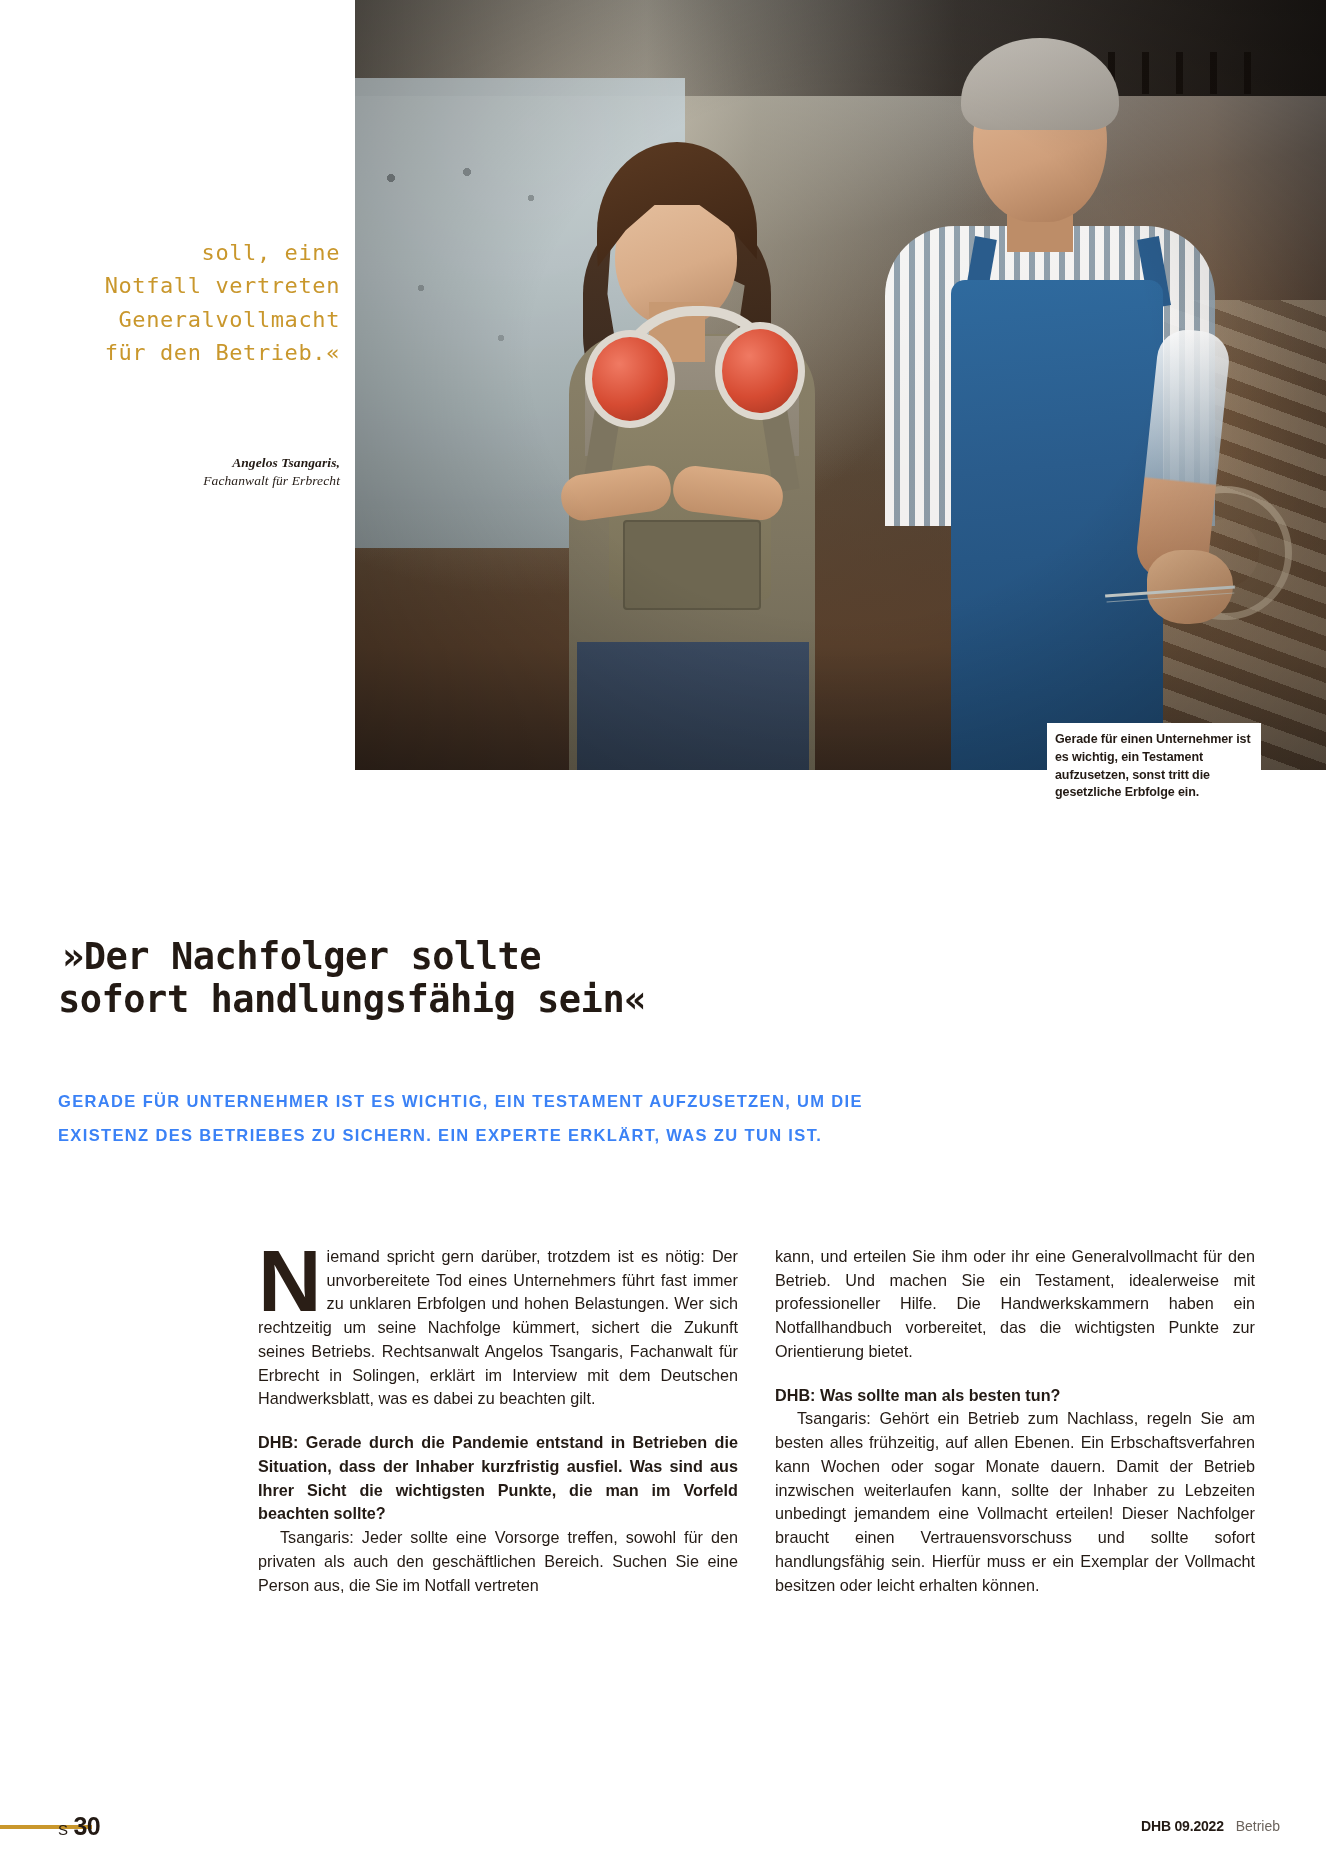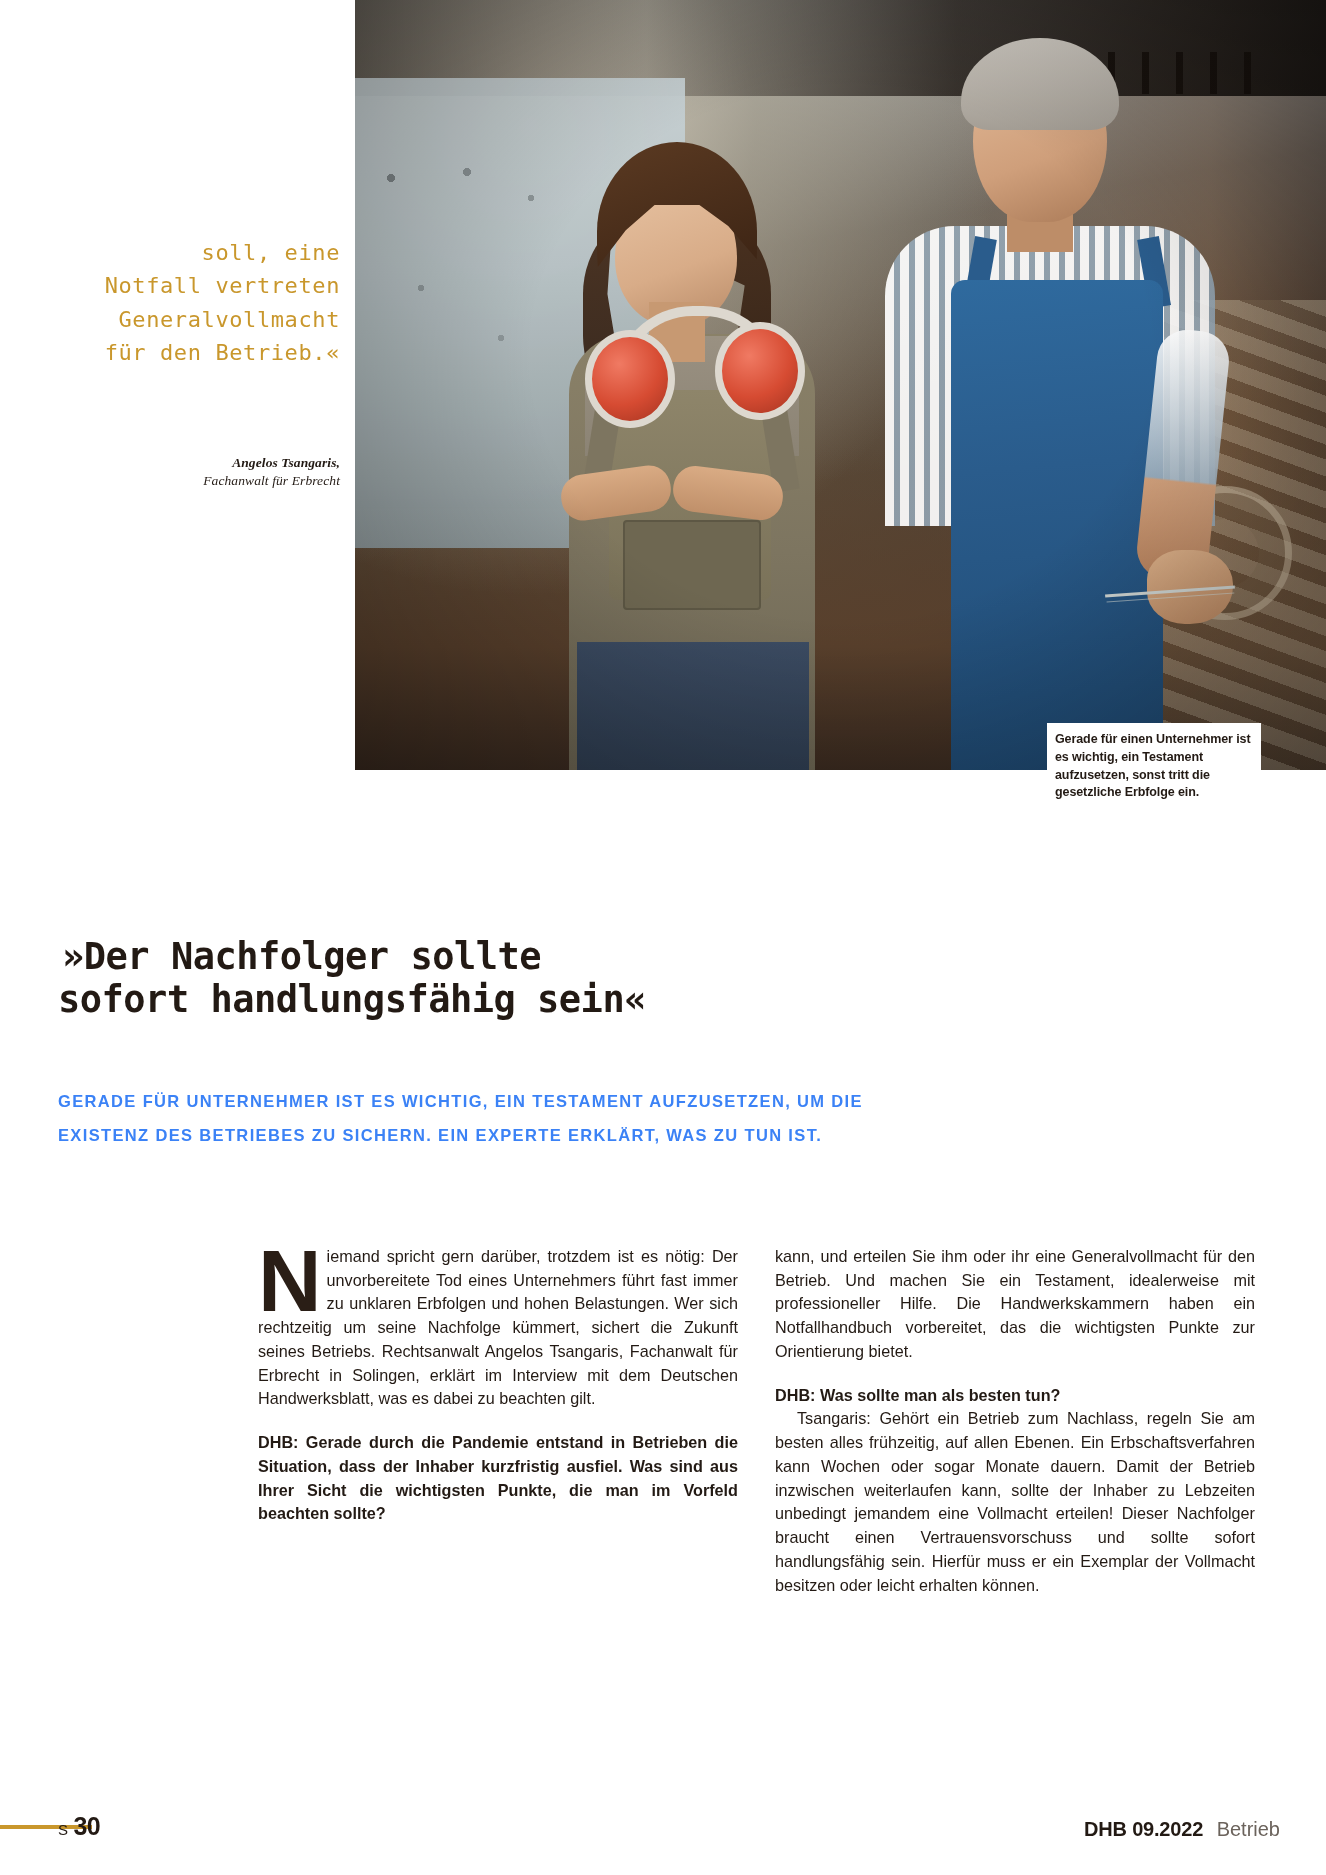--- a/index.html
+++ b/index.html
@@ -364,21 +364,21 @@
     color: #231a14;
     white-space: nowrap;
   }
   .folio .s { font-size: 15px; font-weight: 400; letter-spacing: 1px; }
   .folio .num { font-size: 25px; font-weight: 700; letter-spacing: -0.5px; }
   .footer-right {
     position: absolute;
     right: 46px;
     top: 1818px;
     font-family: "Liberation Sans", sans-serif;
-    font-size: 20px;
+    font-size: 14px;
     white-space: nowrap;
     color: #231a14;
   }
   .footer-right .brand { font-weight: 700; letter-spacing: -0.2px; }
   .footer-right .section { font-weight: 400; color: #6b635c; margin-left: 8px; }
 </style>
 </head>
 <body>
 
 <div class="hero">
@@ -448,20 +448,21 @@
 <div class="kicker">
   <span>GERADE FÜR UNTERNEHMER IST ES WICHTIG, EIN TESTAMENT AUFZUSETZEN, UM DIE</span>
   <span>EXISTENZ DES BETRIEBES ZU SICHERN. EIN EXPERTE ERKLÄRT, WAS ZU TUN IST.</span>
 </div>
 
 <div class="col col-left">
   <p class="dropcap-para">
     <span class="dropcap">N</span><span>iemand spricht gern darüber, trotzdem ist es nötig: Der unvorbereitete Tod eines Unternehmers führt fast immer zu unklaren Erbfolgen und hohen Belastungen. Wer sich rechtzeitig um seine Nachfolge kümmert, sichert die Zukunft seines Betriebs. Rechtsanwalt Angelos Tsangaris, Fachanwalt für Erbrecht in Solingen, erklärt im Interview mit dem Deutschen Handwerksblatt, was es dabei zu beachten gilt.</span>
   </p>
   <p class="q">DHB: Gerade durch die Pandemie entstand in Betrieben die Situation, dass der Inhaber kurzfristig ausfiel. Was sind aus Ihrer Sicht die wichtigsten Punkte, die man im Vorfeld beachten sollte?</p>
+  <p class="a">Tsangaris: Jeder sollte eine Vorsorge treffen, sowohl für den privaten als auch den geschäftlichen Bereich. Suchen Sie eine Person aus, die Sie im Notfall vertreten</p>
 </div>
 
 <div class="col col-right">
   <p>kann, und erteilen Sie ihm oder ihr eine Generalvollmacht für den Betrieb. Und machen Sie ein Testament, idealerweise mit professioneller Hilfe. Die Handwerkskammern haben ein Notfallhandbuch vorbereitet, das die wichtigsten Punkte zur Orientierung bietet.</p>
   <p class="q">DHB: Was sollte man als besten tun?</p>
   <p class="a">Tsangaris: Gehört ein Betrieb zum Nachlass, regeln Sie am besten alles frühzeitig, auf allen Ebenen. Ein Erbschaftsverfahren kann Wochen oder sogar Monate dauern. Damit der Betrieb inzwischen weiterlaufen kann, sollte der Inhaber zu Lebzeiten unbedingt jemandem eine Vollmacht erteilen! Dieser Nachfolger braucht einen Vertrauensvorschuss und sollte sofort handlungsfähig sein. Hierfür muss er ein Exemplar der Vollmacht besitzen oder leicht erhalten können.</p>
 </div>
 
 <div class="footer-rule"></div>
 <div class="folio">

